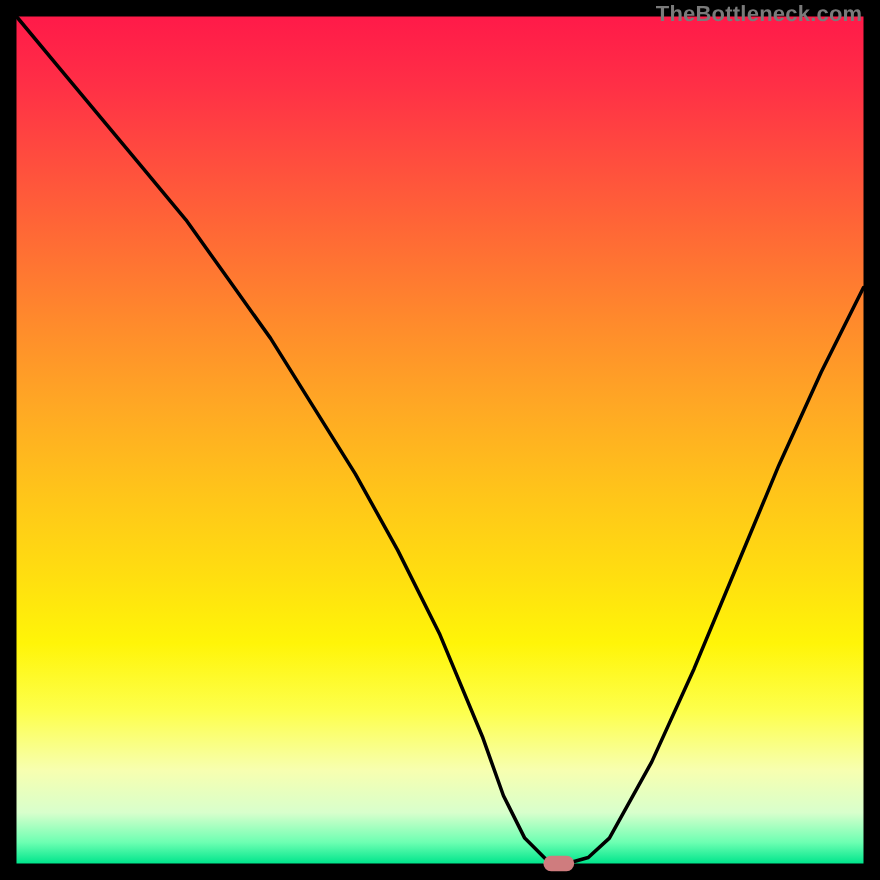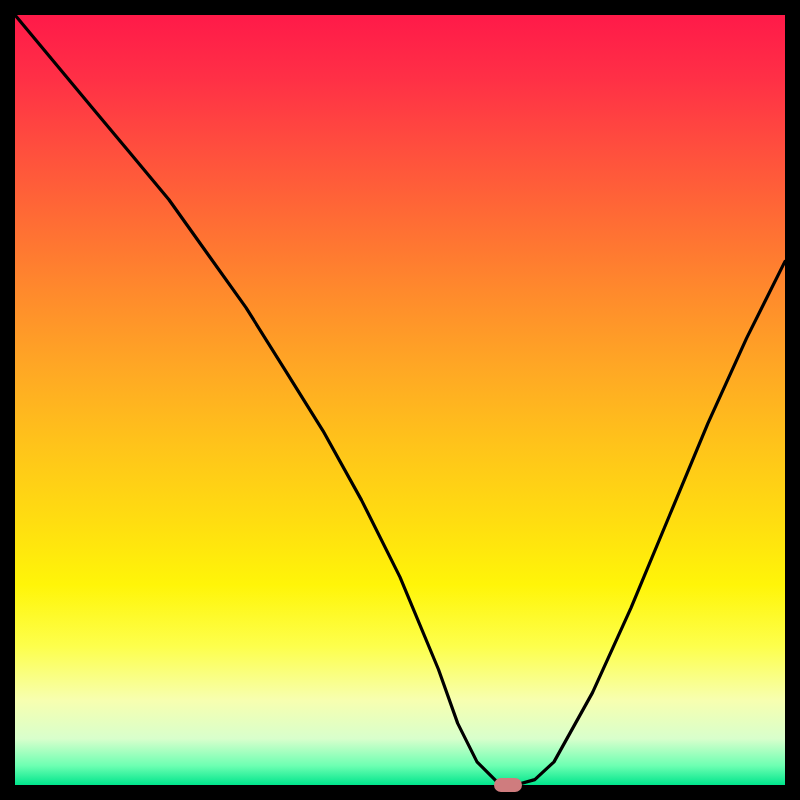--- a/index.html
+++ b/index.html
@@ -77,13 +77,14 @@
 
   <div class="plot">
 
     <svg class="curve" viewBox="0 0 770 770" preserveAspectRatio="none">
       <path id="curve-path" d="M0.0 0.0 L38.5 46.2 L77.0 92.4 L115.5 138.6 L154.0 184.8 L192.5 238.7 L231.0 292.6 L269.5 354.2 L308.0 415.8 L346.5 485.1 L385.0 562.1 L423.5 654.5 L442.7 708.4 L462.0 746.9 L481.3 766.1 L500.5 770.0 L519.8 764.6 L539.0 746.9 L577.5 677.6 L616.0 592.9 L654.5 500.5 L693.0 408.1 L731.5 323.4 L770.0 246.4" fill="none" stroke="#000" stroke-width="3.2" stroke-linecap="round" stroke-linejoin="round"></path>
     </svg>
 
     <div class="marker" id="opt-marker" style="left: 492.8px; top: 770px;"></div>
   </div>
 
+  <div class="watermark">TheBottleneck.com</div>
 </div>
 
 </body></html>

